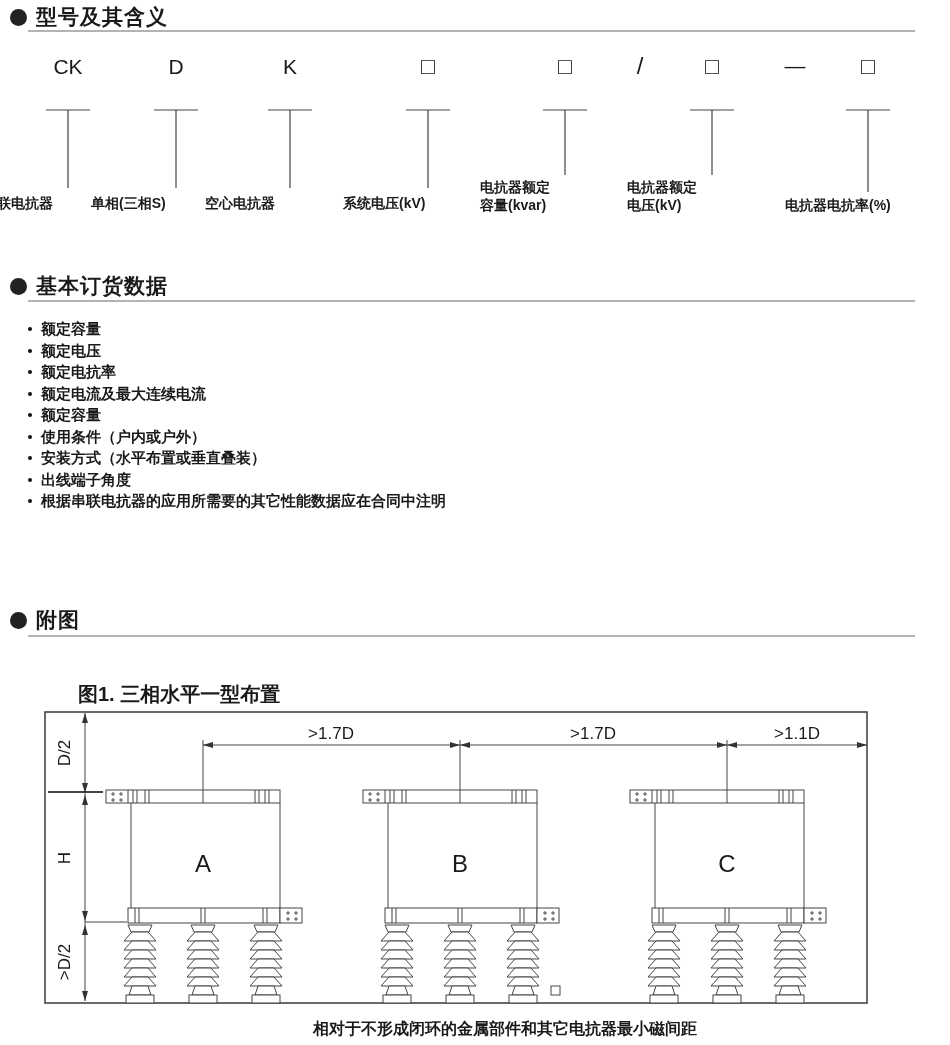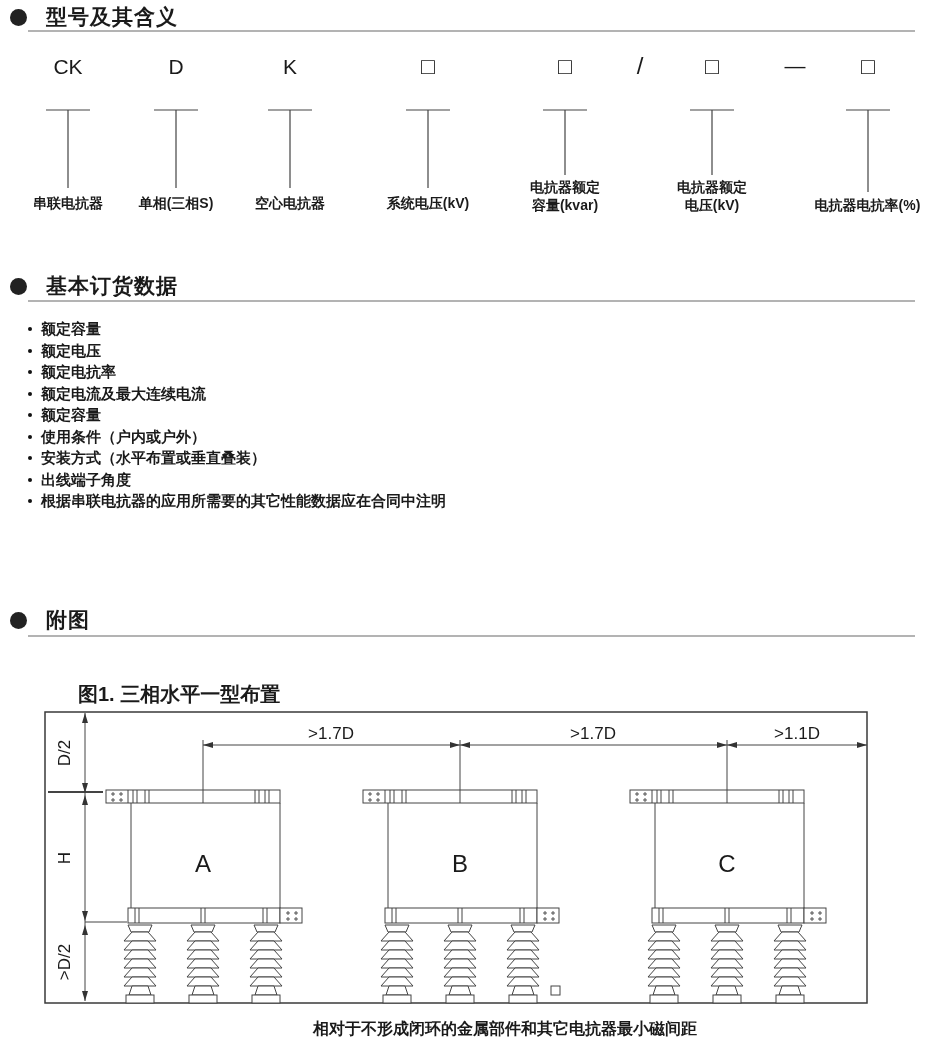--- a/index.html
+++ b/index.html
@@ -1,27 +1,27 @@
 <!DOCTYPE html>
 <html><head>
 <meta charset="utf-8">
 <style>
   html,body{margin:0;padding:0;background:#fff;}
   #page{position:relative;width:950px;height:1045px;background:#fff;overflow:hidden;
         font-family:"Liberation Sans","DejaVu Sans",sans-serif;color:#1a1a1a;}
   
-  .sec-head{position:absolute;left:10px;display:flex;align-items:center;gap:19px;}
+  .sec-head{position:absolute;left:10px;display:flex;align-items:center;gap:9px;}
   .sec-bullet{width:17px;height:17px;background:#222;border-radius:50%;flex:0 0 auto;}
   .sec-title{font-size:21px;font-weight:bold;letter-spacing:1px;}
   .sec-rule{position:absolute;left:28px;width:887px;height:2px;background:#b3b3b3;}
   
   .m-sym{position:absolute;width:84px;text-align:center;font-size:21px;line-height:26px;}
   .m-sym.box{font-size:23px;}
   .m-sym.slash{font-size:24px;}
-  .m-label{position:absolute;width:170px;text-align:center;font-size:14px;font-weight:bold;line-height:18px;}
+  .m-label{position:absolute;width:170px;font-size:14px;font-weight:bold;line-height:18px;}
   .m-label span{display:block;}
   svg{position:absolute;left:0;}
   
   .order-list{position:absolute;left:28px;top:318px;margin:0;padding:0;list-style:none;}
   .order-list li{position:relative;padding-left:13px;font-size:15px;font-weight:600;line-height:21.5px;}
   .order-list li .dot{position:absolute;left:0;top:9px;width:4px;height:4px;background:#111;border-radius:50%;}
   .fig-title{position:absolute;left:78px;top:681px;font-size:20px;font-weight:bold;}
   .fig-caption{position:absolute;left:0;top:1019px;width:950px;text-align:center;font-size:16px;font-weight:bold;padding-left:30px;}
 </style>
 </head>

